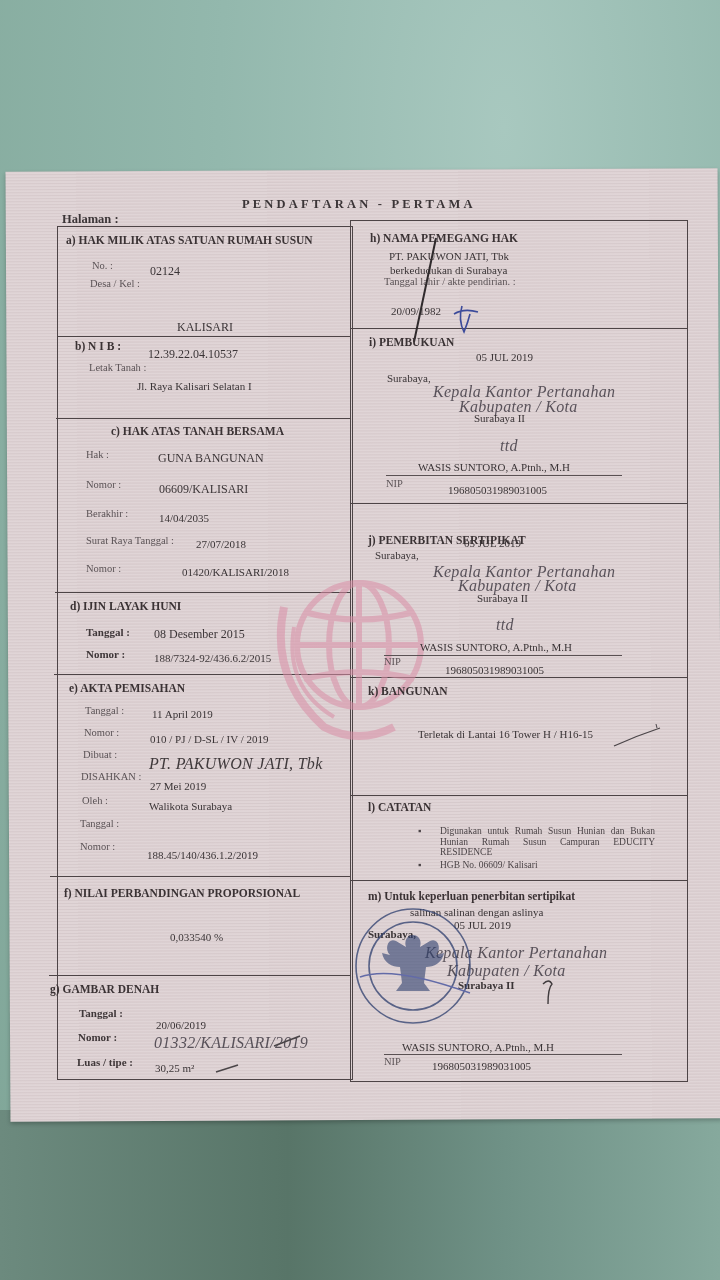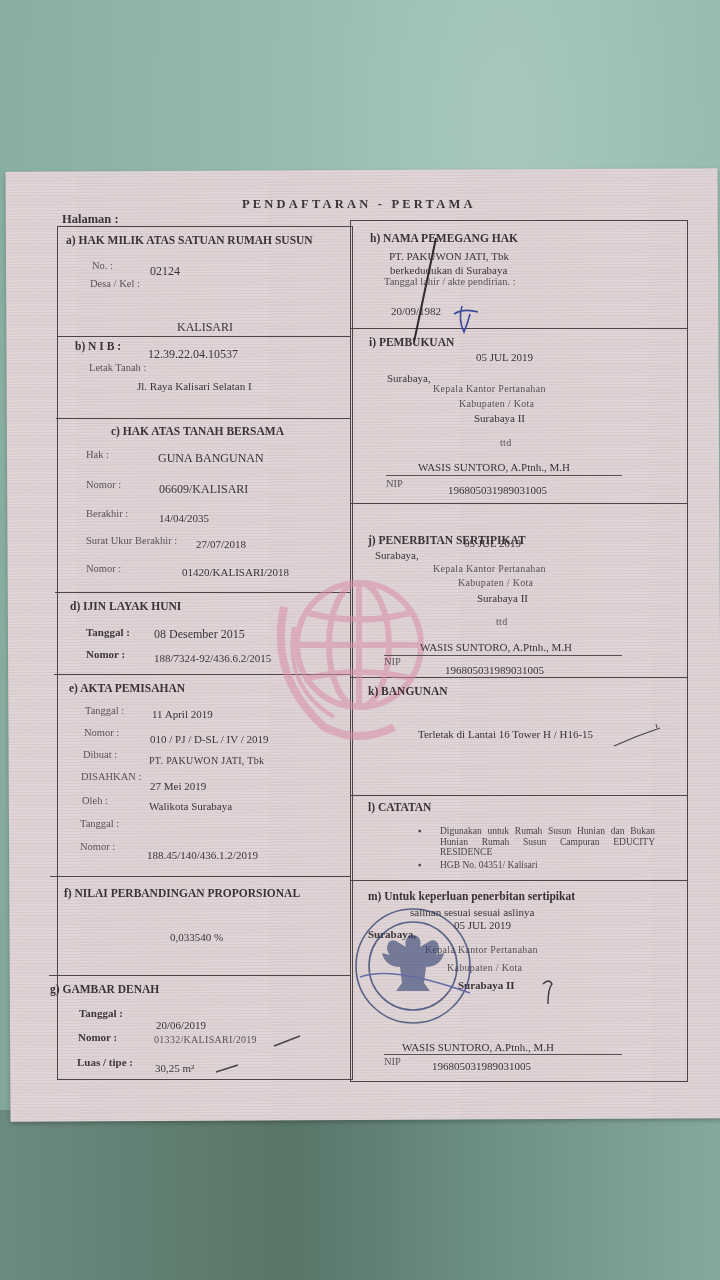--- a/index.html
+++ b/index.html
@@ -31,21 +31,21 @@
     .frame {
       position: absolute; border: 1.2px solid #4d4446;
     }
     .hline { position: absolute; height: 1.2px; background: #4d4446; }
     .t { position: absolute; white-space: nowrap; color: #3b3537; }
     .h { font-weight: bold; font-size: 11.5px; color: #3a3234; }
     .lbl { font-size: 10.5px; color: #5b5356; }
     .lblb { font-size: 11px; font-weight: bold; color: #3f3739; }
     .val { font-size: 12px; color: #3a3436; }
     .vals { font-size: 11px; color: #3a3436; }
-    .sm { font-size: 10px; color: #59525a; letter-spacing: 0.3px; }
+    .sm { font-size: 16px; color: #59525a; letter-spacing: 0.3px; font-style: italic; }
     .ul { position: absolute; height: 1px; background: #5a5153; }
     .watermark {
       position: absolute; left: 264px; top: 567px; width: 180px; height: 180px;
       opacity: 0.55; pointer-events: none;
     }
     .seal {
       position: absolute; left: 352px; top: 905px; width: 122px; height: 122px;
       opacity: 0.75; pointer-events: none;
     }
     .catatan {
@@ -104,21 +104,21 @@
 <div class="t lbl" style="left:89px; top:362px;">Letak Tanah :</div>
 <div class="t vals" style="left:137px; top:380px;">Jl. Raya Kalisari Selatan I</div>
 
 <div class="t h" style="left:71px; top:425px;margin-left:40px;">c)  HAK ATAS TANAH BERSAMA</div>
 <div class="t lbl" style="left:86px; top:449px;">Hak :</div>
 <div class="t val" style="left:158px; top:451px;">GUNA BANGUNAN</div>
 <div class="t lbl" style="left:86px; top:479px;">Nomor :</div>
 <div class="t val" style="left:159px; top:482px;">06609/KALISARI</div>
 <div class="t lbl" style="left:86px; top:508px;">Berakhir :</div>
 <div class="t vals" style="left:159px; top:512px;">14/04/2035</div>
-<div class="t lbl" style="left:86px; top:535px;">Surat Ukur Berakhir :</div>
+<div class="t lbl" style="left:86px; top:535px;">Surat Raya Tanggal :</div>
 <div class="t vals" style="left:196px; top:538px;">27/07/2018</div>
 <div class="t lbl" style="left:86px; top:563px;">Nomor :</div>
 <div class="t vals" style="left:182px; top:566px;">01420/KALISARI/2018</div>
 
 <div class="t h" style="left:70px; top:600px;">d)  IJIN LAYAK HUNI</div>
 <div class="t lblb" style="left:86px; top:626px;">Tanggal :</div>
 <div class="t val" style="left:154px; top:627px;">08 Desember 2015</div>
 <div class="t lblb" style="left:86px; top:648px;">Nomor :</div>
 <div class="t vals" style="left:154px; top:652px;">188/7324-92/436.6.2/2015</div>
 
@@ -198,26 +198,26 @@
   </svg>
 
 <div class="t h" style="left:368px; top:801px;">l)  CATATAN</div>
 <div class="catatan">
   <div style="position:relative;">
     <span class="bullet">▪</span>
     <span>Digunakan untuk Rumah Susun Hunian dan Bukan Hunian Rumah Susun Campuran EDUCITY RESIDENCE</span>
   </div>
   <div style="position:relative; margin-top:2px;">
     <span class="bullet">▪</span>
-    <span>HGB No. 04351/ Kalisari</span>
+    <span>HGB No. 06609/ Kalisari</span>
   </div>
 </div>
 
 <div class="t h" style="left:368px; top:890px; font-weight:bold;">m)  Untuk keperluan penerbitan sertipikat</div>
-<div class="t vals" style="left:410px; top:906px;">salinan sesuai sesuai aslinya</div>
+<div class="t vals" style="left:410px; top:906px;">salinan salinan dengan aslinya</div>
 <div class="t vals" style="left:454px; top:919px;">05 JUL 2019</div>
 <div class="t vals" style="left:368px; top:928px; font-weight:bold;">Surabaya,</div>
 <div class="t sm" style="left:425px; top:944px;">Kepala Kantor Pertanahan</div>
 <div class="t sm" style="left:447px; top:962px;">Kabupaten / Kota</div>
 <div class="t vals" style="left:458px; top:979px; font-weight:bold;">Surabaya II</div>
 <svg style="position:absolute; left:540px; top:978px;" width="16" height="28">
     <path d="M3 6 Q9 0 12 6 Q8 10 8 26" stroke="#3f3a3c" stroke-width="1.4" fill="none"></path>
   </svg>
 <div class="t vals" style="left:402px; top:1041px;">WASIS SUNTORO, A.Ptnh., M.H</div>
 <div class="ul" style="left:384px; top:1054px; width:238px;"></div>

